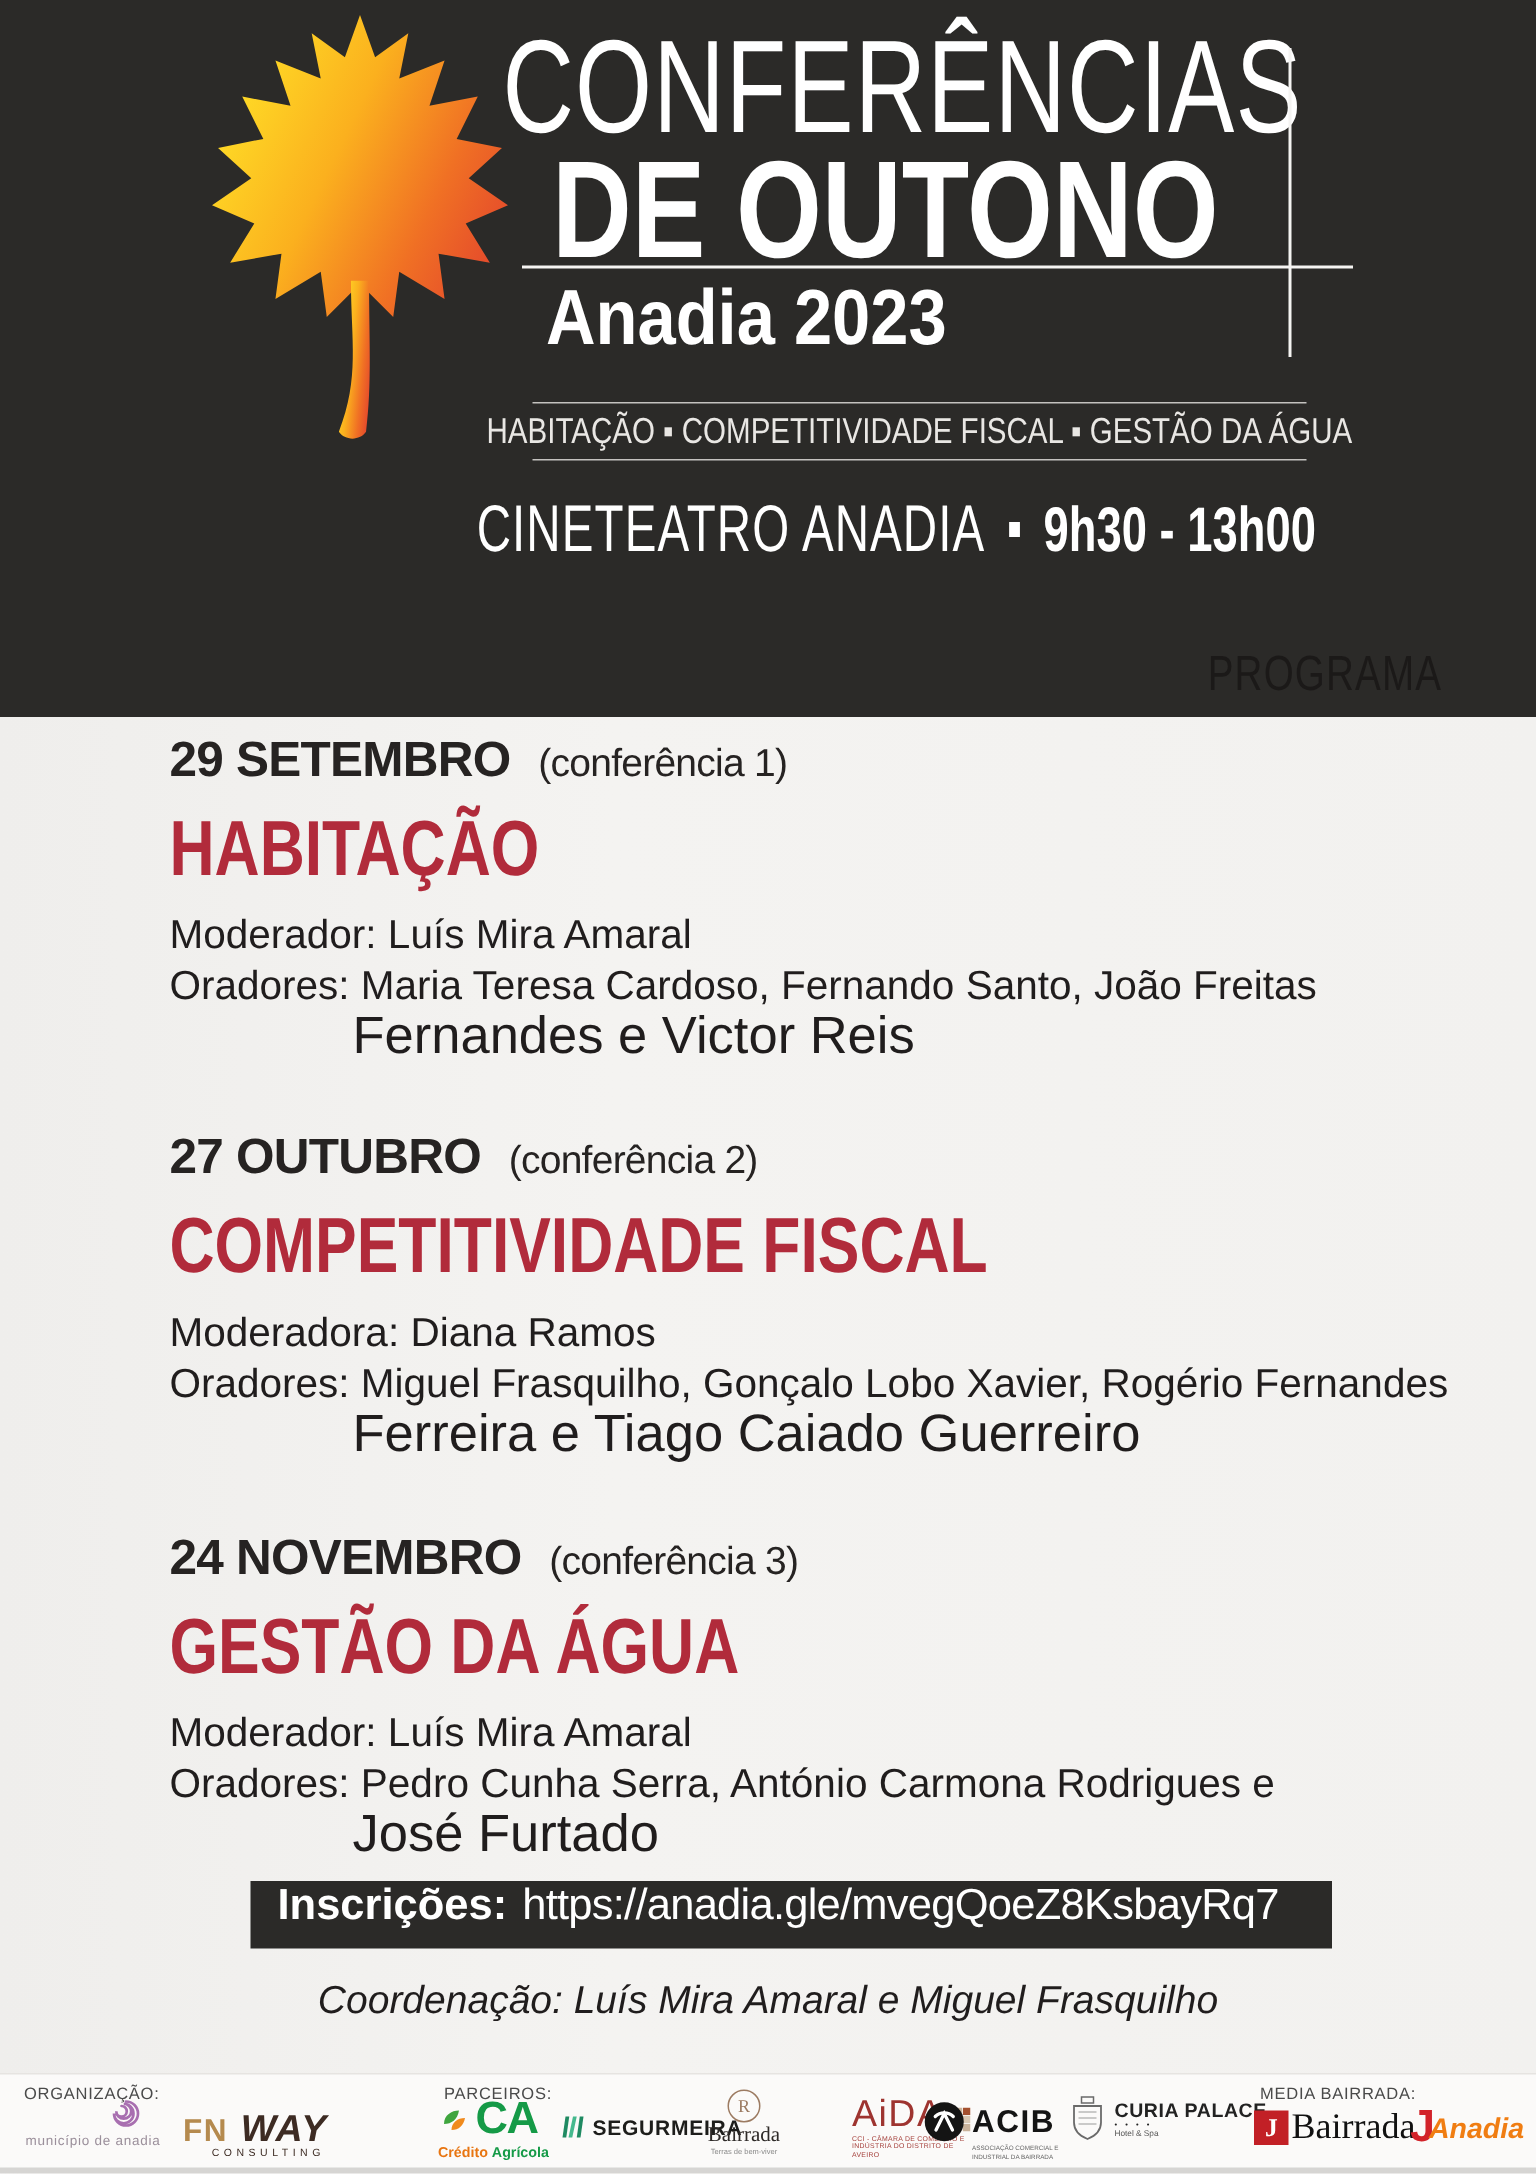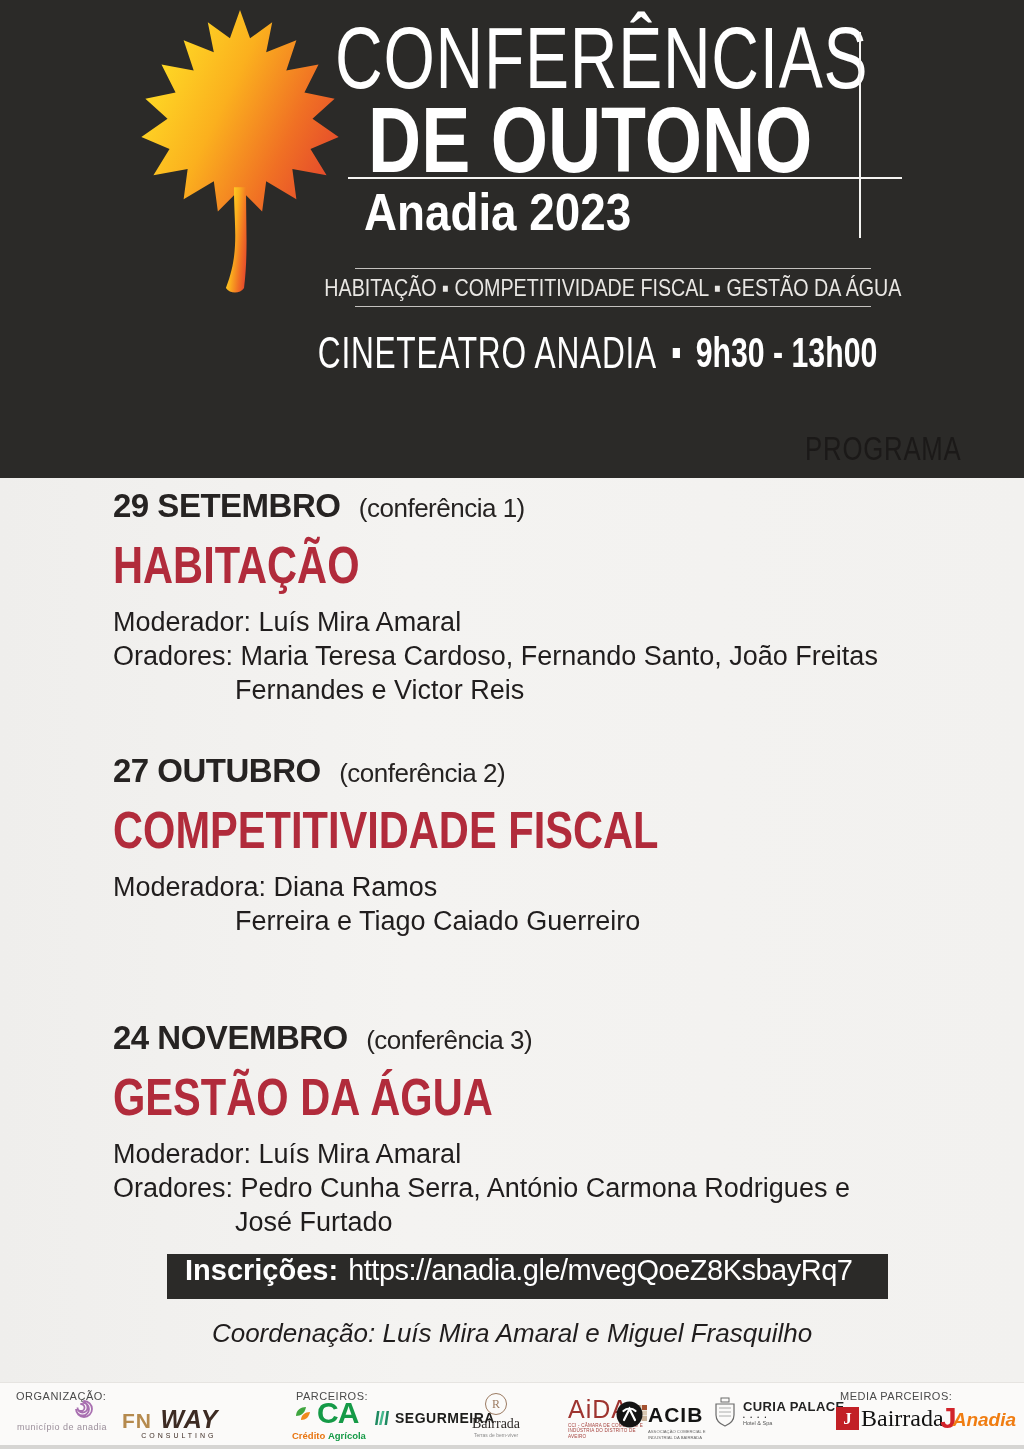--- a/index.html
+++ b/index.html
@@ -33,21 +33,21 @@
             transform:scaleX(0.78);transform-origin:right top;letter-spacing:1px;}
   .session{position:absolute;left:113px;width:880px;color:#201d1d;}
   .s1{top:488px;} .s2{top:753px;} .s3{top:1020px;}
   .date-row{line-height:36px;white-space:nowrap;}
   .session-date{font-size:33px;font-weight:700;color:#262322;letter-spacing:-0.5px;}
   .session-conf{font-size:26px;color:#262322;margin-left:14px;letter-spacing:-0.5px;}
   .session-title{margin-top:8px;font-size:52px;font-weight:700;line-height:1.05;color:#b12b3b;
             transform:scaleX(0.80);transform-origin:left top;white-space:nowrap;}
   .session-mod{margin-top:12px;font-size:27px;line-height:34px;}
   .speak-l1{font-size:27px;line-height:34px;}
-  .speak-l2{font-size:27px;line-height:34px;margin-left:122px;}
+  .speak-l2{font-size:35px;line-height:34px;margin-left:122px;}
   
   .inscricoes{position:absolute;left:167px;top:1254px;width:721px;height:45px;background:#2b2a28;
             display:flex;align-items:flex-start;padding-left:18px;box-sizing:border-box;white-space:nowrap;}
   .insc-label{font-size:29px;font-weight:700;color:#ffffff;}
   .insc-url{font-size:29px;color:#ffffff;margin-left:10px;letter-spacing:-0.5px;}
   .coordenacao{position:absolute;left:0;top:1318px;width:1024px;text-align:center;
             font-size:26px;color:#201d1d;font-style:italic;}
   
   .footer{position:absolute;left:0;top:1382px;width:1024px;height:67px;background:#fbfaf9;
             border-top:1px solid #e6e4e1;border-bottom:4px solid #d6d5d3;box-sizing:border-box;}
@@ -159,20 +159,21 @@
     <div class="speak-l2">Fernandes e Victor Reis</div>
   </div>
 
   <div class="session s2">
     <div class="date-row">
       <span class="session-date">27 OUTUBRO</span>
       <span class="session-conf">(conferência 2)</span>
     </div>
     <div class="session-title">COMPETITIVIDADE FISCAL</div>
     <div class="session-mod">Moderadora: Diana Ramos</div>
+    <div class="speak-l1">Oradores: Miguel Frasquilho, Gonçalo Lobo Xavier, Rogério Fernandes</div>
     <div class="speak-l2">Ferreira e Tiago Caiado Guerreiro</div>
   </div>
 
   <div class="session s3">
     <div class="date-row">
       <span class="session-date">24 NOVEMBRO</span>
       <span class="session-conf">(conferência 3)</span>
     </div>
     <div class="session-title">GESTÃO DA ÁGUA</div>
     <div class="session-mod">Moderador: Luís Mira Amaral</div>
@@ -273,21 +274,21 @@
         <path d="M4 7 H22 V18 C22 24 18 27 13 29 C8 27 4 24 4 18 Z" fill="none" stroke="#6a6a6a" stroke-width="1.2"></path>
         <path d="M7 11 H19 M7 15 H19 M7 19 H19" stroke="#9a9a9a" stroke-width="0.8"></path>
       </svg>
       <div class="curia-text">
         <div class="curia-name">CURIA PALACE</div>
         <div class="curia-dots">• • • •</div>
         <div class="curia-sub">Hotel &amp; Spa</div>
       </div>
     </div>
 
-    <div class="strip-label lbl-media">MEDIA PARCEIROS:</div>
+    <div class="strip-label lbl-media">MEDIA BAIRRADA:</div>
 
     <div class="logo jbairrada">
       <span class="jb-j">J</span>
       <span class="jb-name">Bairrada</span>
     </div>
 
     <div class="logo janadia">
       <span class="ja-j">J</span>
       <span class="ja-name">Anadia</span>
     </div>

